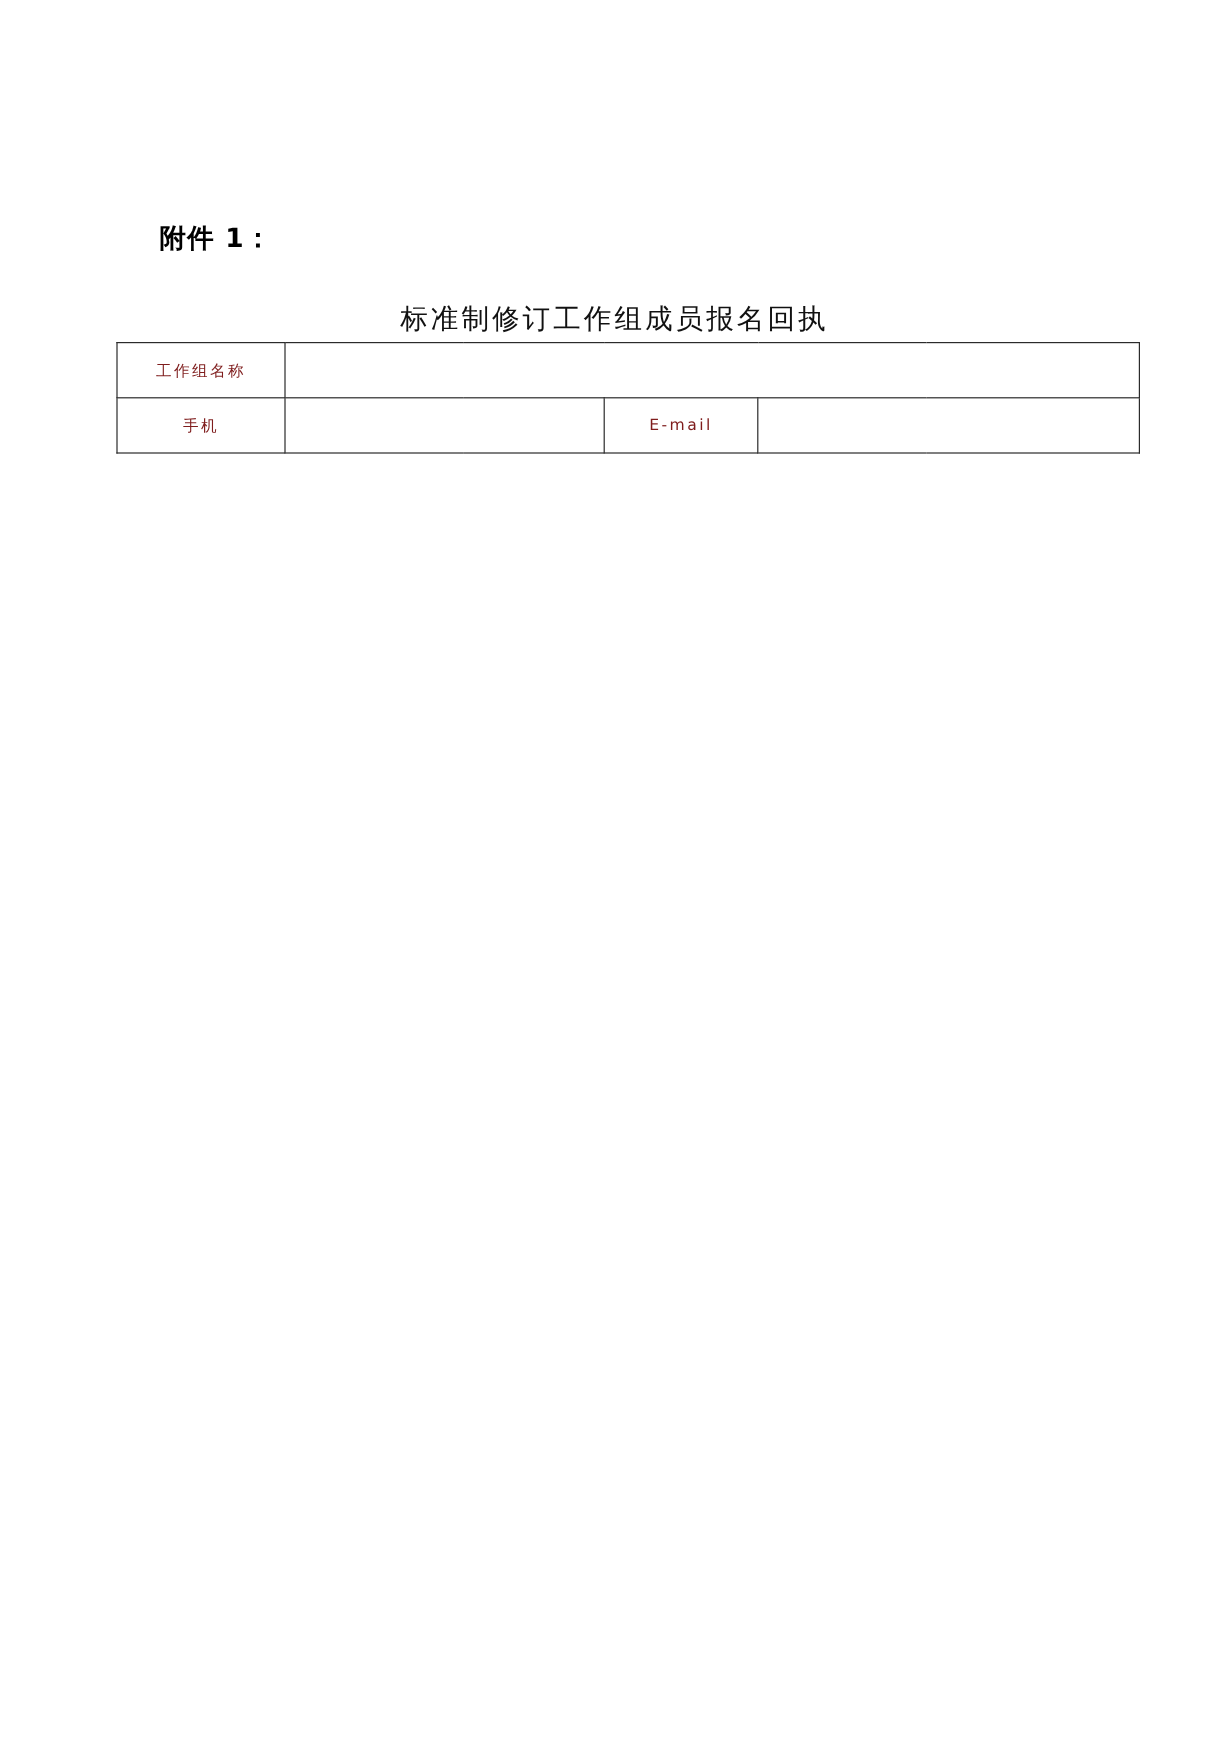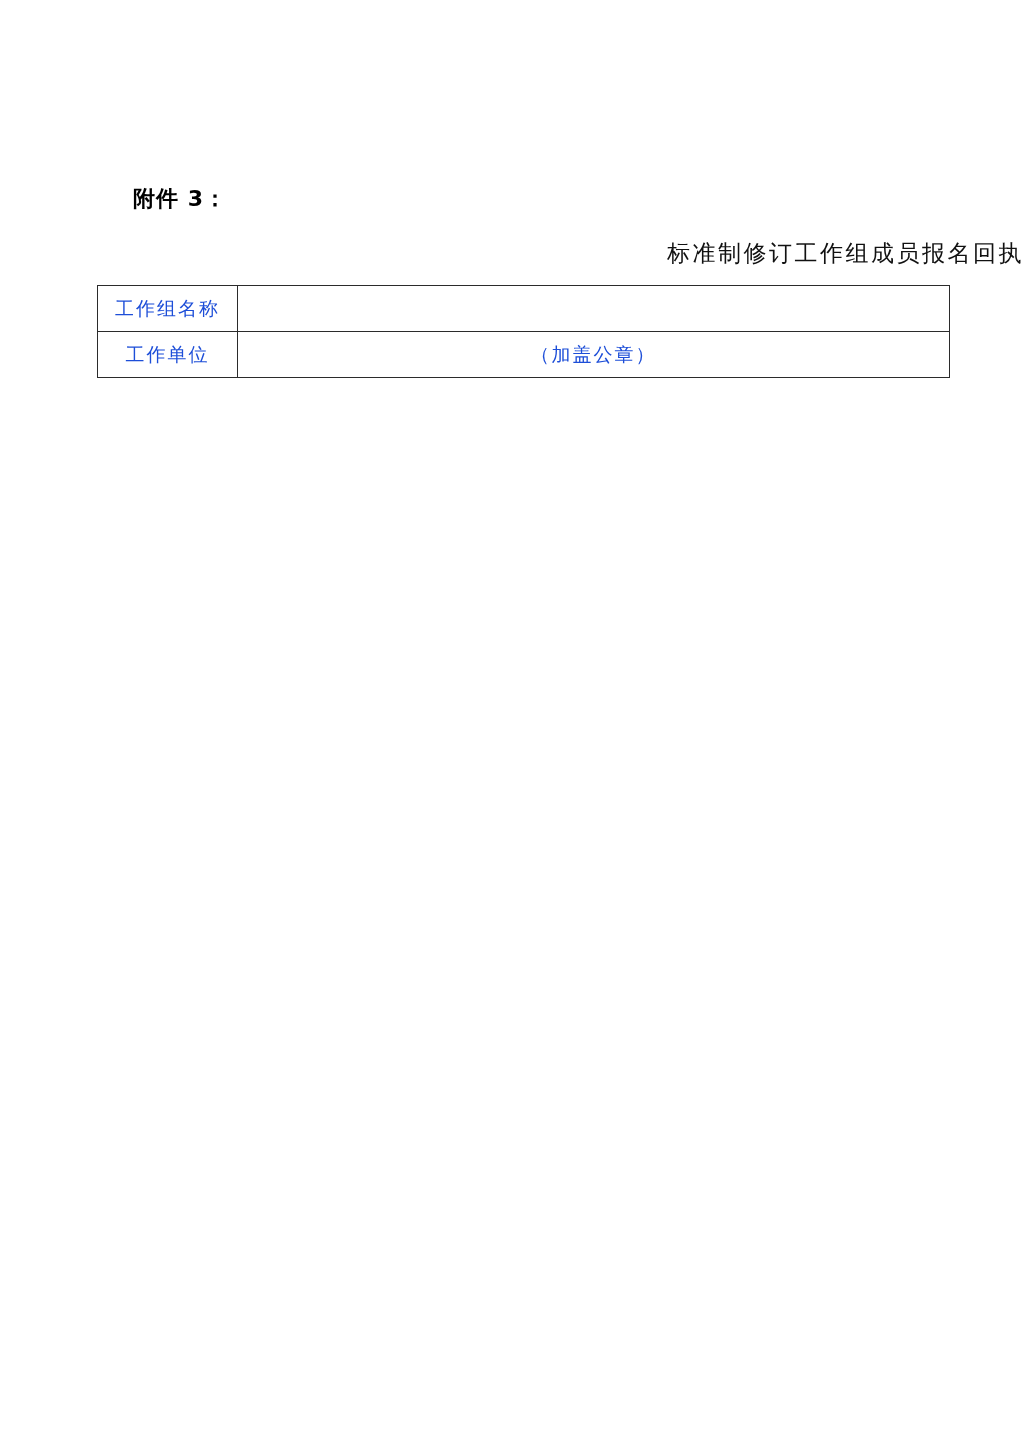--- a/index.html
+++ b/index.html
@@ -29,45 +29,45 @@
     font-family: "DejaVu Sans", sans-serif;
     font-weight: bold;
     font-size: 22px;
     letter-spacing: 1px;
     color: #000;
     white-space: nowrap;
   }
   .doc-title {
     position: absolute;
     left: 0;
-    top: 238px;
+    top: 250px;
     width: 1024px;
-    text-align: right;
+    text-align: center;
     font-family: "DejaVu Sans", sans-serif;
     font-size: 23px;
     letter-spacing: 2.5px;
     color: #111;
     white-space: nowrap;
   }
   table.form-table {
     position: absolute;
     left: 97px;
     top: 285px;
     width: 852px;
     border-collapse: collapse;
     table-layout: fixed;
   }
   table.form-table td {
     border: 1px solid #2b2b2b;
     height: 45px;
     padding: 0 6px;
     font-family: "DejaVu Sans", sans-serif;
-    font-size: 19px;
+    font-size: 13px;
     letter-spacing: 2px;
-    color: #1d4ed8;
+    color: #7f1d1d;
     text-align: center;
     vertical-align: middle;
     background: #ffffff;
   }
   td.label-cell {
     font-size: 19px;
     letter-spacing: 1.5px;
   }
   td.blank-cell {
     letter-spacing: 0;
@@ -79,38 +79,40 @@
     font-family: "DejaVu Sans Mono", monospace;
     font-size: 19px;
     letter-spacing: 0.5px;
   }
 </style>
 </head>
 <body>
 
 <div class="page">
 
-  <div class="attachment-label">附件 3：</div>
+  <div class="attachment-label">附件 1：</div>
 
   <div class="doc-title">标准制修订工作组成员报名回执</div>
 
   <table class="form-table">
     <colgroup>
       <col style="width:140px">
       <col style="width:148px">
       <col style="width:118px">
       <col style="width:128px">
       <col style="width:140px">
       <col style="width:178px">
     </colgroup>
     <tbody>
       <tr>
         <td class="label-cell">工作组名称</td>
         <td class="blank-cell" colspan="5"></td>
       </tr>
       <tr>
-        <td class="label-cell">工作单位</td>
-        <td class="center-note" colspan="5">（加盖公章）</td>
+        <td class="label-cell">手机</td>
+        <td class="blank-cell" colspan="2"></td>
+        <td class="label-cell mono">E-mail</td>
+        <td class="blank-cell" colspan="2"></td>
       </tr>
     </tbody>
   </table>
 
 </div>
 
 </body></html>

